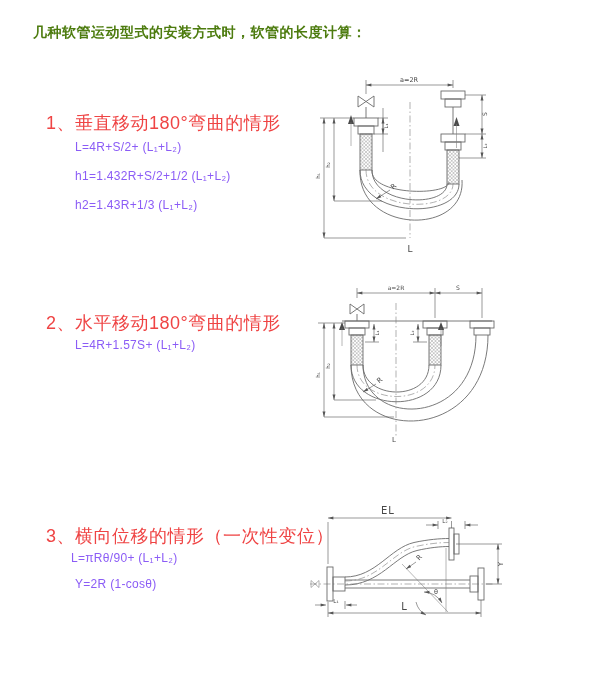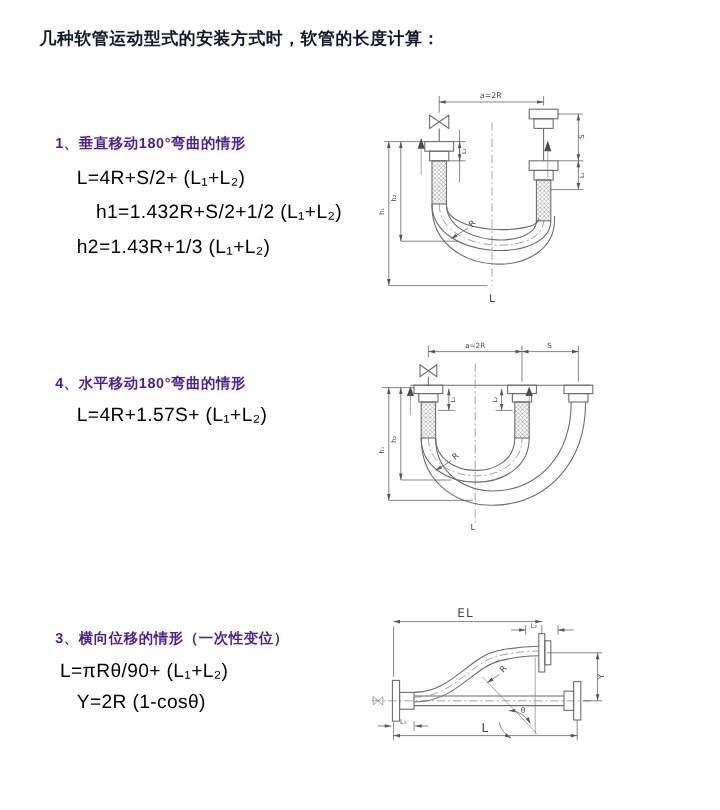--- a/index.html
+++ b/index.html
@@ -6,27 +6,27 @@
   .page{
     position:relative;
     width:600px;height:675px;
     background:#ffffff;
     font-family:"Liberation Sans","DejaVu Sans",sans-serif;
     color:#333333;
     overflow:hidden;
   }
   .t{position:absolute;white-space:nowrap;}
   .title{
-    font-size:14px;font-weight:bold;color:#0f172a;letter-spacing:0.5px;
+    font-size:14px;font-weight:bold;color:#4d7c0f;letter-spacing:0.5px;
   }
   .heading{
-    font-size:12px;font-weight:bold;color:#4c1d95;letter-spacing:0.5px;
+    font-size:18px;font-weight:normal;color:#ef4444;letter-spacing:0.5px;
   }
   .formula{
-    font-size:16px;font-weight:normal;color:#000000;letter-spacing:0.3px;
+    font-size:12px;font-weight:normal;color:#8b5cf6;letter-spacing:0.3px;margin-left:11px;
   }
   svg{position:absolute;}
   svg text{
     font-family:"DejaVu Sans","Liberation Sans",sans-serif;
     fill:#474747;
   }
   .geo{stroke:#6b6b6b;stroke-width:0.9;fill:none;}
   .thin{stroke:#7a7a7a;stroke-width:0.55;fill:none;}
   .dim{stroke:#565656;stroke-width:0.6;fill:none;}
   .cl{stroke:#7d7d7d;stroke-width:0.6;fill:none;stroke-dasharray:7 2.5 1.5 2.5;}
@@ -34,28 +34,28 @@
 </style>
 </head>
 <body>
 
 <div class="page">
 
   <div class="t title" style="left:33px;top:24px">几种软管运动型式的安装方式时，软管的长度计算：</div>
 
   <div class="t heading" style="left:46px;top:111px">1、垂直移动180°弯曲的情形</div>
   <div class="t formula" style="left:64px;top:140px">L=4R+S/2+ (L₁+L₂)</div>
-  <div class="t formula" style="left:80px;top:169px">h1=1.432R+S/2+1/2 (L₁+L₂)</div>
+  <div class="t formula" style="left:64px;top:169px">h1=1.432R+S/2+1/2 (L₁+L₂)</div>
   <div class="t formula" style="left:64px;top:198px">h2=1.43R+1/3 (L₁+L₂)</div>
 
-  <div class="t heading" style="left:46px;top:311px">4、水平移动180°弯曲的情形</div>
+  <div class="t heading" style="left:46px;top:311px">2、水平移动180°弯曲的情形</div>
   <div class="t formula" style="left:64px;top:338px">L=4R+1.57S+ (L₁+L₂)</div>
 
   <div class="t heading" style="left:46px;top:524px">3、横向位移的情形（一次性变位）</div>
-  <div class="t formula" style="left:50px;top:551px">L=πRθ/90+ (L₁+L₂)</div>
+  <div class="t formula" style="left:60px;top:551px">L=πRθ/90+ (L₁+L₂)</div>
   <div class="t formula" style="left:64px;top:577px">Y=2R (1-cosθ)</div>
 
   <svg style="left:310px;top:68px" width="290" height="195" viewBox="0 0 290 195">
     <defs>
       <marker id="d1a" viewBox="0 0 10 6" refX="9.5" refY="3" markerWidth="10" markerHeight="6" orient="auto-start-reverse">
           <path d="M0.5,0.5 L9.5,3 L0.5,5.5 Z" fill="#565656"></path>
         </marker>
       <pattern id="d1b" width="3.5" height="3.5" patternUnits="userSpaceOnUse">
         <path d="M0,0 L3.5,3.5 M3.5,0 L0,3.5" stroke="#8d8d8d" stroke-width="0.45"></path>
       </pattern>

